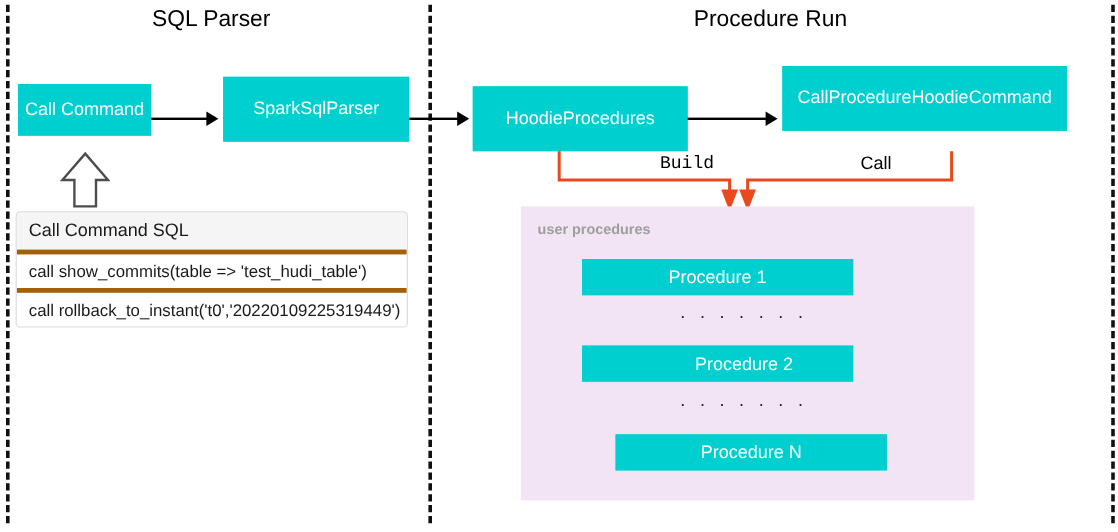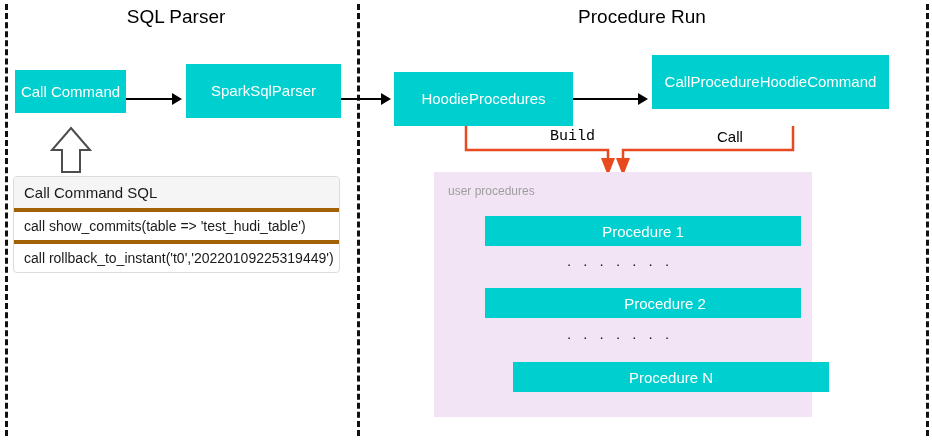--- a/index.html
+++ b/index.html
@@ -132,25 +132,26 @@
     height: 245px;
     background: #f2e4f4;
     box-sizing: border-box;
   }
   .proc-panel-label {
     position: absolute;
     left: 14px;
     top: 12px;
     font-size: 12px;
     color: #9e9e9e;
+    font-weight: bold;
   }
   .proc-box {
     position: absolute;
     left: 51px;
-    width: 316px;
+    width: 226px;
     height: 30px;
     background: #00CFCF;
     color: #ffffff;
     font-size: 15px;
     display: flex;
     align-items: center;
     justify-content: center;
     box-sizing: border-box;
     border: 1px solid #00CFCF;
   }

